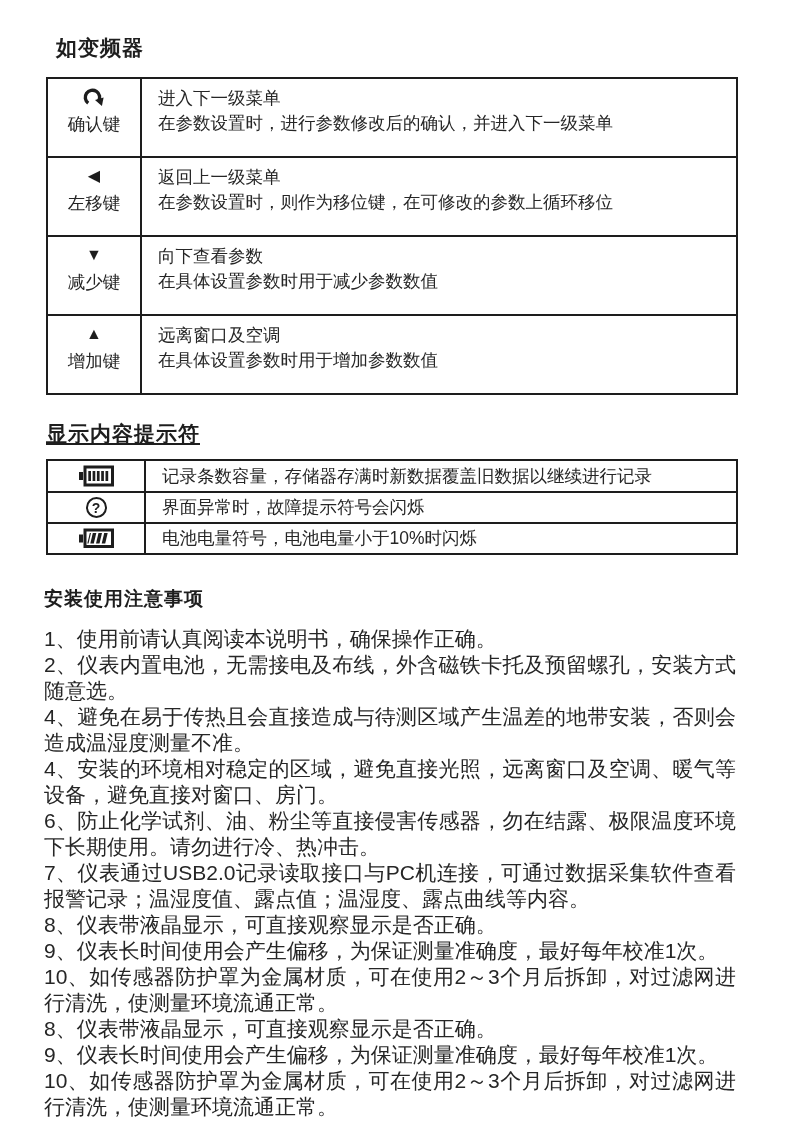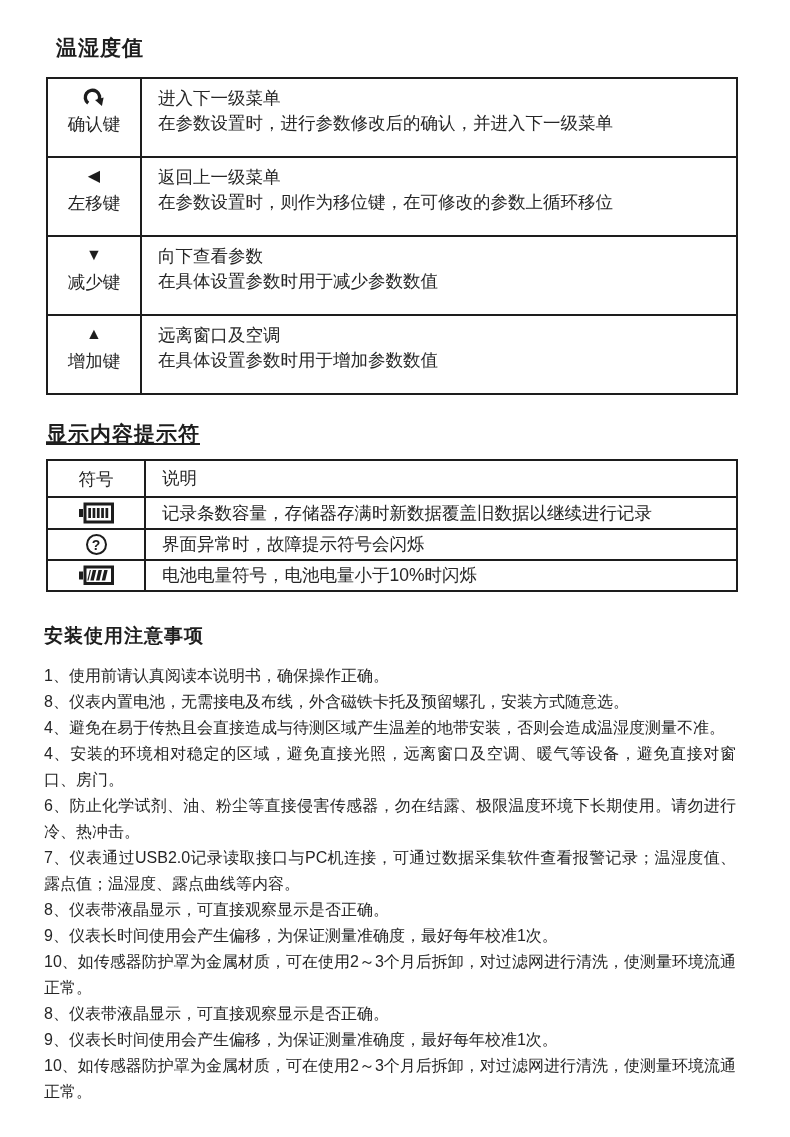--- a/index.html
+++ b/index.html
@@ -105,32 +105,32 @@
 
   svg.glyph { display: block; margin: 0 auto; }
 
   
   .notes {
     width: 692px;
     margin: 14px 0 0 44px;
   }
   .note {
     margin: 0;
-    font-size: 16px;
+    font-size: 21px;
     line-height: 26px;
     text-align: justify;
     color: #262626;
   }
 </style>
 </head>
 <body>
 
 <div class="page">
 
-  <div class="sec-title t1">温湿度值</div>
+  <div class="sec-title t1">如变频器</div>
 
   <table class="keys-table">
     <tbody>
       <tr>
         <td class="key-cell">
           <div class="key-icon">
             <svg class="glyph" width="24" height="20" viewBox="0 0 24 20">
               <path d="M6.2 16.2 A 7.2 7.2 0 1 1 16.6 14.2" fill="none" stroke="#1d1d1d" stroke-width="3.4"></path>
               <polygon points="21.6,10.6 19.9,19.0 13.0,13.0" fill="#1d1d1d"></polygon>
             </svg>
@@ -175,24 +175,20 @@
           <div>在具体设置参数时用于增加参数数值</div>
         </td>
       </tr>
     </tbody>
   </table>
 
   <div class="sec-title t2">显示内容提示符</div>
 
   <table class="ind-table">
     <tbody>
-      <tr class="ind-header">
-        <td class="sym-cell">符号</td>
-        <td class="ind-desc">说明</td>
-      </tr>
 
       <tr>
         <td class="sym-cell">
           <span>
             <svg class="glyph" width="37" height="24" viewBox="0 0 37 24">
               <rect x="1" y="8" width="4" height="8" fill="#1d1d1d"></rect>
               <rect x="7" y="3" width="27.5" height="18" fill="none" stroke="#1d1d1d" stroke-width="3"></rect>
               <rect x="10.3" y="7" width="2.7" height="10" fill="#1d1d1d"></rect>
               <rect x="14.6" y="7" width="2.7" height="10" fill="#1d1d1d"></rect>
               <rect x="18.9" y="7" width="2.7" height="10" fill="#1d1d1d"></rect>
@@ -226,21 +222,21 @@
         </td>
         <td class="ind-desc">电池电量符号，电池电量小于10%时闪烁</td>
       </tr>
     </tbody>
   </table>
 
   <div class="sec-title t3">安装使用注意事项</div>
 
   <div class="notes">
     <p class="note">1、使用前请认真阅读本说明书，确保操作正确。</p>
-    <p class="note">8、仪表内置电池，无需接电及布线，外含磁铁卡托及预留螺孔，安装方式随意选。</p>
+    <p class="note">2、仪表内置电池，无需接电及布线，外含磁铁卡托及预留螺孔，安装方式随意选。</p>
     <p class="note">4、避免在易于传热且会直接造成与待测区域产生温差的地带安装，否则会造成温湿度测量不准。</p>
     <p class="note">4、安装的环境相对稳定的区域，避免直接光照，远离窗口及空调、暖气等设备，避免直接对窗口、房门。</p>
     <p class="note">6、防止化学试剂、油、粉尘等直接侵害传感器，勿在结露、极限温度环境下长期使用。请勿进行冷、热冲击。</p>
     <p class="note">7、仪表通过USB2.0记录读取接口与PC机连接，可通过数据采集软件查看报警记录；温湿度值、露点值；温湿度、露点曲线等内容。</p>
     <p class="note">8、仪表带液晶显示，可直接观察显示是否正确。</p>
     <p class="note">9、仪表长时间使用会产生偏移，为保证测量准确度，最好每年校准1次。</p>
     <p class="note">10、如传感器防护罩为金属材质，可在使用2～3个月后拆卸，对过滤网进行清洗，使测量环境流通正常。</p>
     <p class="note">8、仪表带液晶显示，可直接观察显示是否正确。</p>
     <p class="note">9、仪表长时间使用会产生偏移，为保证测量准确度，最好每年校准1次。</p>
     <p class="note">10、如传感器防护罩为金属材质，可在使用2～3个月后拆卸，对过滤网进行清洗，使测量环境流通正常。</p>

